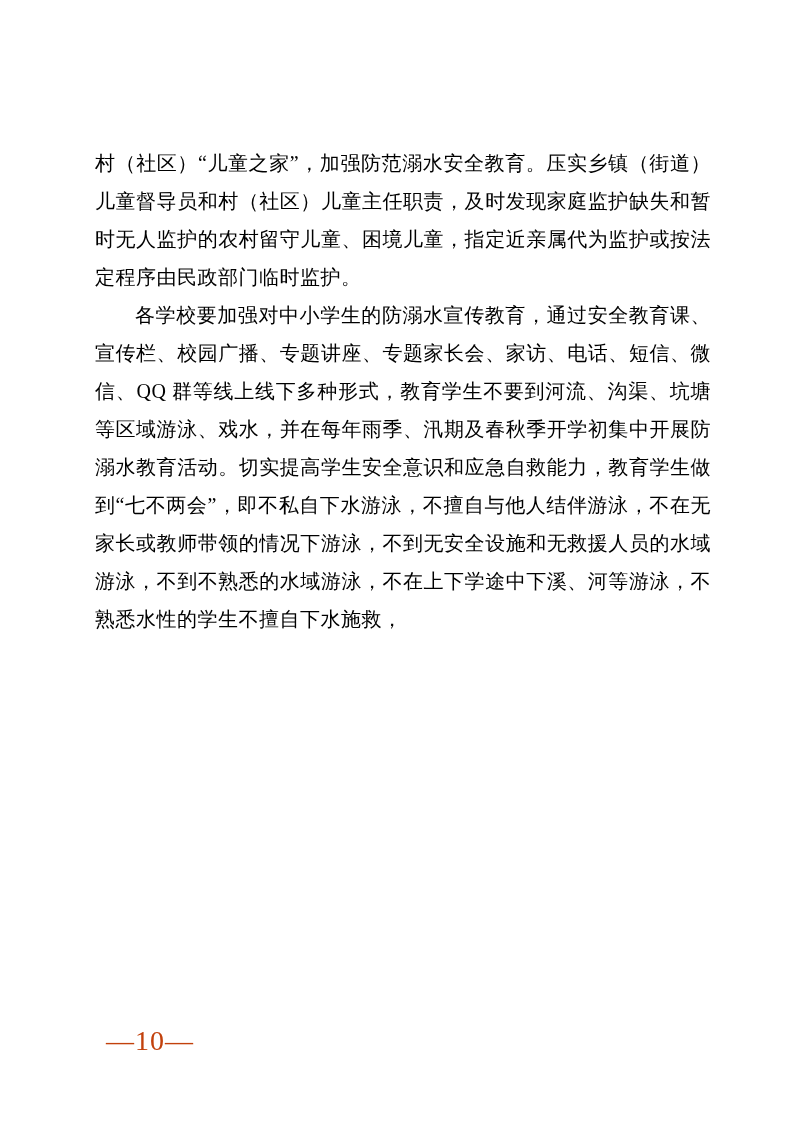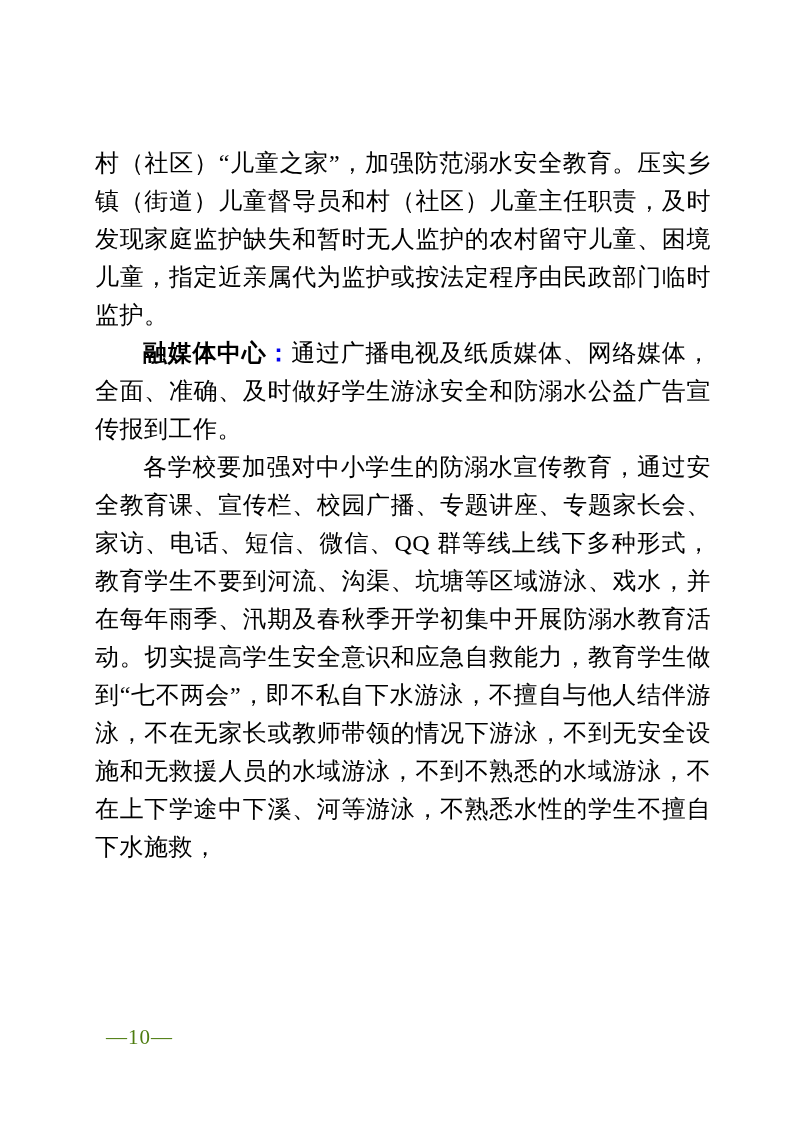--- a/index.html
+++ b/index.html
@@ -17,21 +17,21 @@
     inset: 0;
   }
   .text-block {
     position: absolute;
     left: 95px;
     top: 144px;
     width: 616px;
   }
   .para {
     margin: 0;
-    font-size: 24px;
+    font-size: 20px;
     line-height: 38px;
     text-align: justify;
     text-indent: 2em;
     letter-spacing: 0.5px;
   }
   .para.no-indent { text-indent: 0; }
   .org-label {
     font-weight: bold;
   }
   .org-colon {
@@ -42,38 +42,37 @@
     font-size: 20px;
     line-height: 38px;
     text-indent: 2em;
     font-weight: bold;
     letter-spacing: 1px;
   }
   .page-footer {
     position: absolute;
     left: 106px;
     top: 1025px;
-    font-size: 21px;
+    font-size: 28px;
     letter-spacing: 1px;
-    color: #4d7c0f;
+    color: #c2410c;
     font-family: Liberation Serif, serif;
   }
 </style>
 </head>
 <body>
 
 <div class="page">
 
   <div class="text-block">
 
     <p class="para no-indent"><span>村（社区）“儿童之家”，加强防范溺水安全教育。压实乡镇（街道）儿童督导员和村（社区）儿童主任职责，及时发现家庭监护缺失和暂时无人监护的农村留守儿童、困境儿童，指定近亲属代为监护或按法定程序由民政部门临时监护。</span></p>
 
 
 
-    <p class="para"><span class="org-label">融媒体中心</span><span class="org-colon" style="color: rgb(0, 0, 238);">：</span><span>通过广播电视及纸质媒体、网络媒体，全面、准确、及时做好学生游泳安全和防溺水公益广告宣传报到工作。</span></p>
 
 
     <p class="para"><span>各学校要加强对中小学生的防溺水宣传教育，通过安全教育课、宣传栏、校园广播、专题讲座、专题家长会、家访、电话、短信、微信、QQ 群等线上线下多种形式，教育学生不要到河流、沟渠、坑塘等区域游泳、戏水，并在每年雨季、汛期及春秋季开学初集中开展防溺水教育活动。切实提高学生安全意识和应急自救能力，教育学生做到“七不两会”，即不私自下水游泳，不擅自与他人结伴游泳，不在无家长或教师带领的情况下游泳，不到无安全设施和无救援人员的水域游泳，不到不熟悉的水域游泳，不在上下学途中下溪、河等游泳，不熟悉水性的学生不擅自下水施救，</span></p>
 
   </div>
 
   <div class="page-footer">—10—</div>
 
 </div>
 

